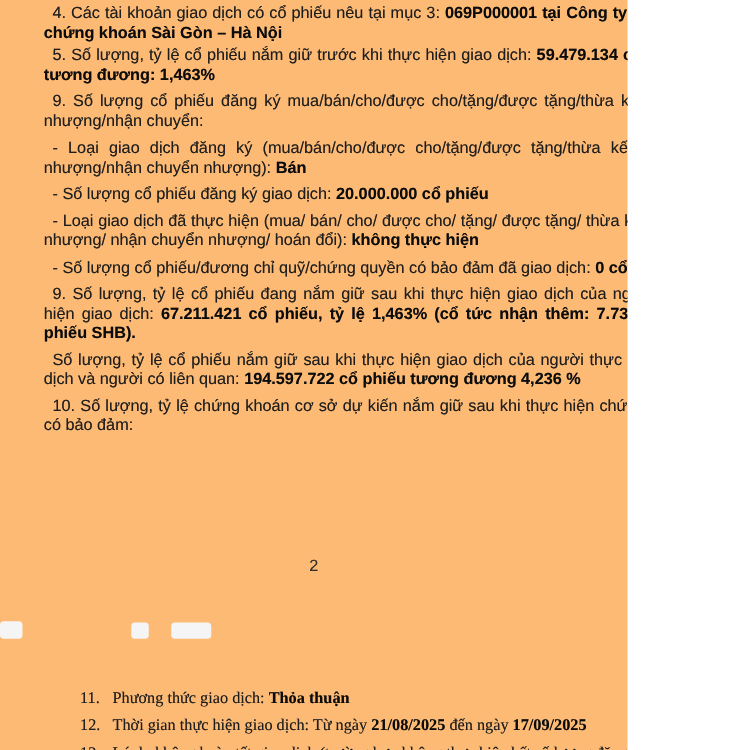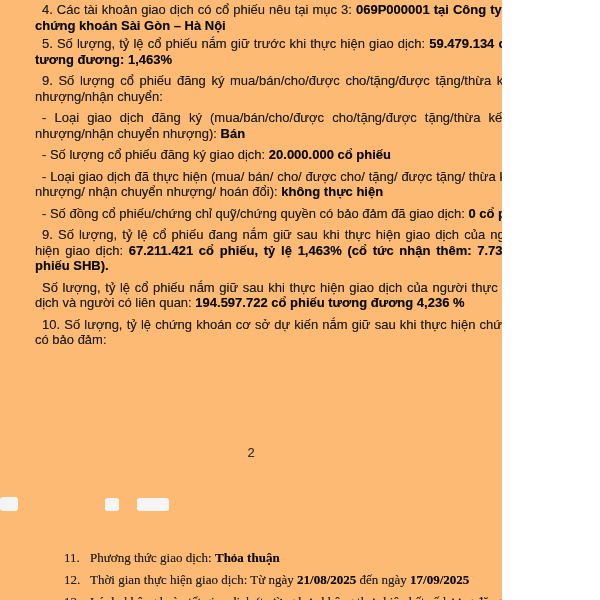--- a/index.html
+++ b/index.html
@@ -80,21 +80,21 @@
 <body>
 
 <div class="page">
   <div class="block page2">
       <p><span>4. Các tài khoản giao dịch có cổ phiếu nêu tại mục 3: </span><span class="bold">069P000001 tại Công ty cổ phần chứng khoán Sài Gòn – Hà Nội</span></p>
       <p><span>5. Số lượng, tỷ lệ cổ phiếu nắm giữ trước khi thực hiện giao dịch: </span><span class="bold">59.479.134 cổ phiếu, tương đương: 1,463%</span></p>
       <p><span>9. Số lượng cổ phiếu đăng ký mua/bán/cho/được cho/tặng/được tặng/thừa kế/chuyển nhượng/nhận chuyển:</span></p>
       <p><span>- Loại giao dịch đăng ký (mua/bán/cho/được cho/tặng/được tặng/thừa kế/ chuyển nhượng/nhận chuyển nhượng): </span><span class="bold">Bán</span></p>
       <p><span>- Số lượng cổ phiếu đăng ký giao dịch: </span><span class="bold">20.000.000 cổ phiếu</span></p>
       <p><span>- Loại giao dịch đã thực hiện (mua/ bán/ cho/ được cho/ tặng/ được tặng/ thừa kế/ không nhượng/ nhận chuyển nhượng/ hoán đổi): </span><span class="bold">không thực hiện</span></p>
-      <p><span>- Số đồng cổ phiếu/chứng chỉ quỹ/chứng quyền có bảo đảm đã giao dịch: </span><span class="bold">0 cổ phiếu</span></p>
+      <p><span>- Số lượng cổ phiếu/đương chỉ quỹ/chứng quyền có bảo đảm đã giao dịch: </span><span class="bold">0 cổ phiếu</span></p>
       <p><span>9. Số lượng, tỷ lệ cổ phiếu đang nắm giữ sau khi thực hiện giao dịch của người thực hiện giao dịch: </span><span class="bold">67.211.421 cổ phiếu, tỷ lệ 1,463% (cổ tức nhận thêm: 7.732.287 cổ phiếu SHB).</span></p>
       <p><span>Số lượng, tỷ lệ cổ phiếu nắm giữ sau khi thực hiện giao dịch của người thực hiện giao dịch và người có liên quan: </span><span class="bold">194.597.722 cổ phiếu tương đương 4,236 %</span></p>
       <p><span>10. Số lượng, tỷ lệ chứng khoán cơ sở dự kiến nắm giữ sau khi thực hiện chứng quyền có bảo đảm:</span></p>
     </div>
 
   <div class="scan-artifact a1"></div>
   <div class="scan-artifact a2"></div>
   <div class="scan-artifact a3"></div>
 
   <div class="page-number">2</div>

